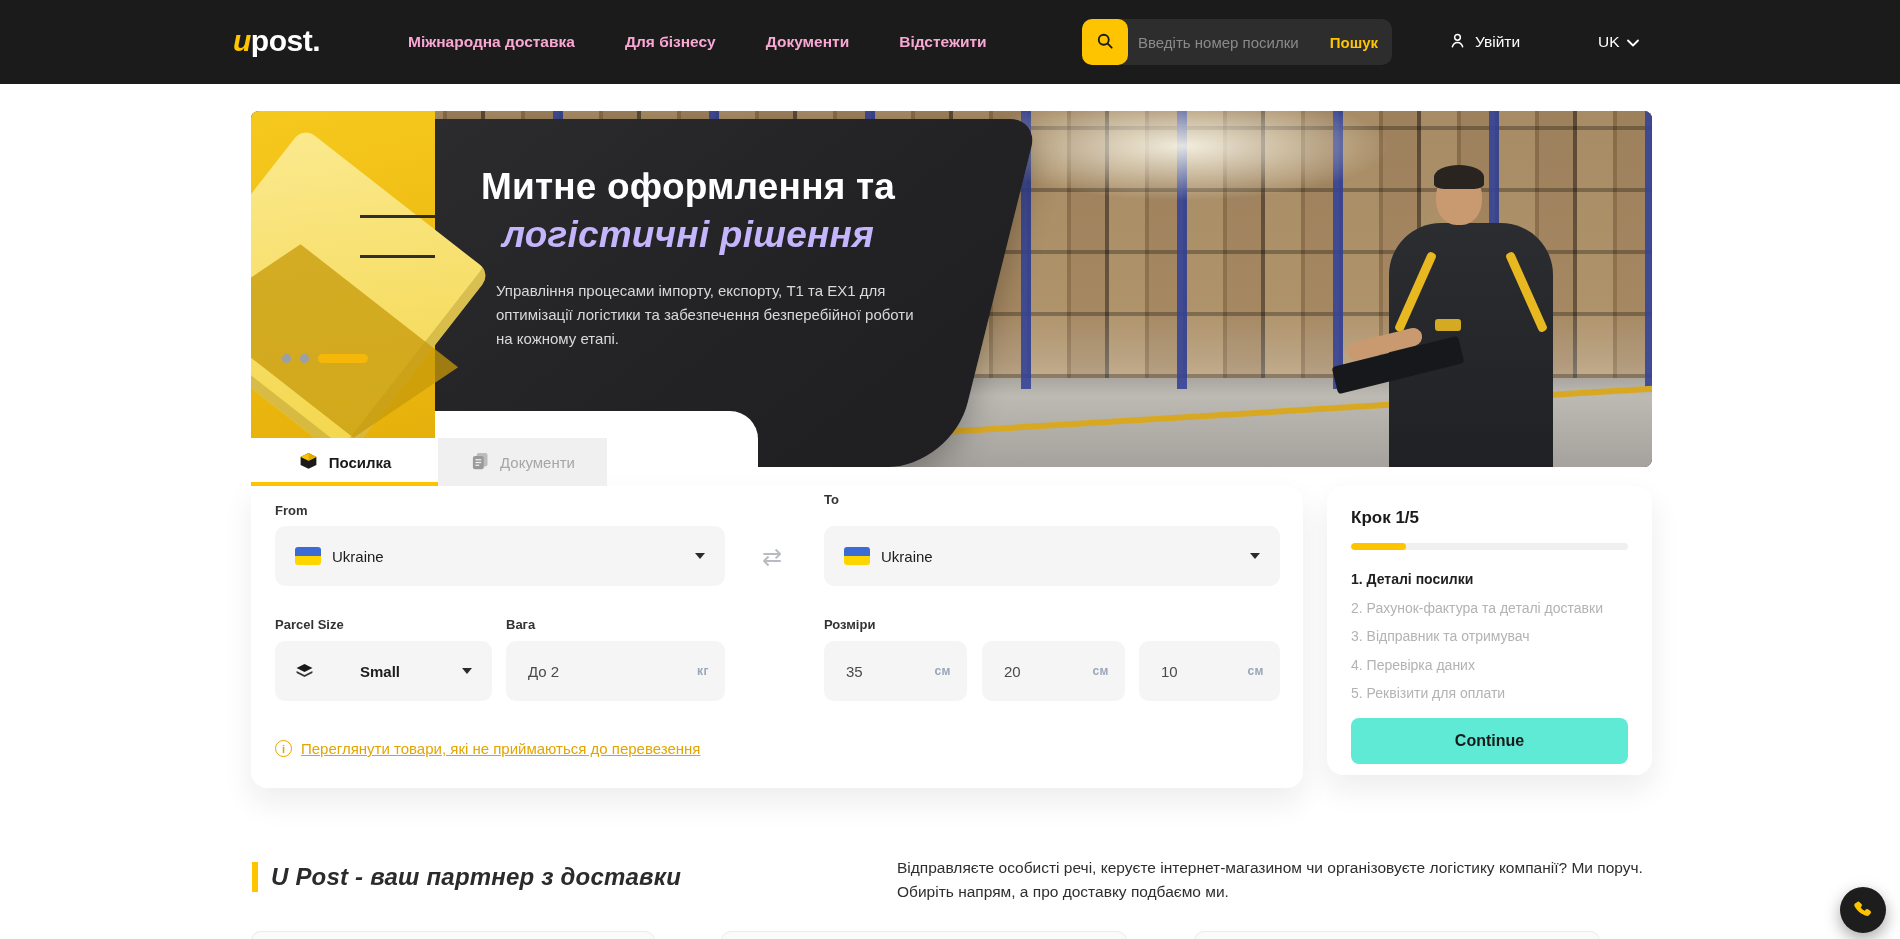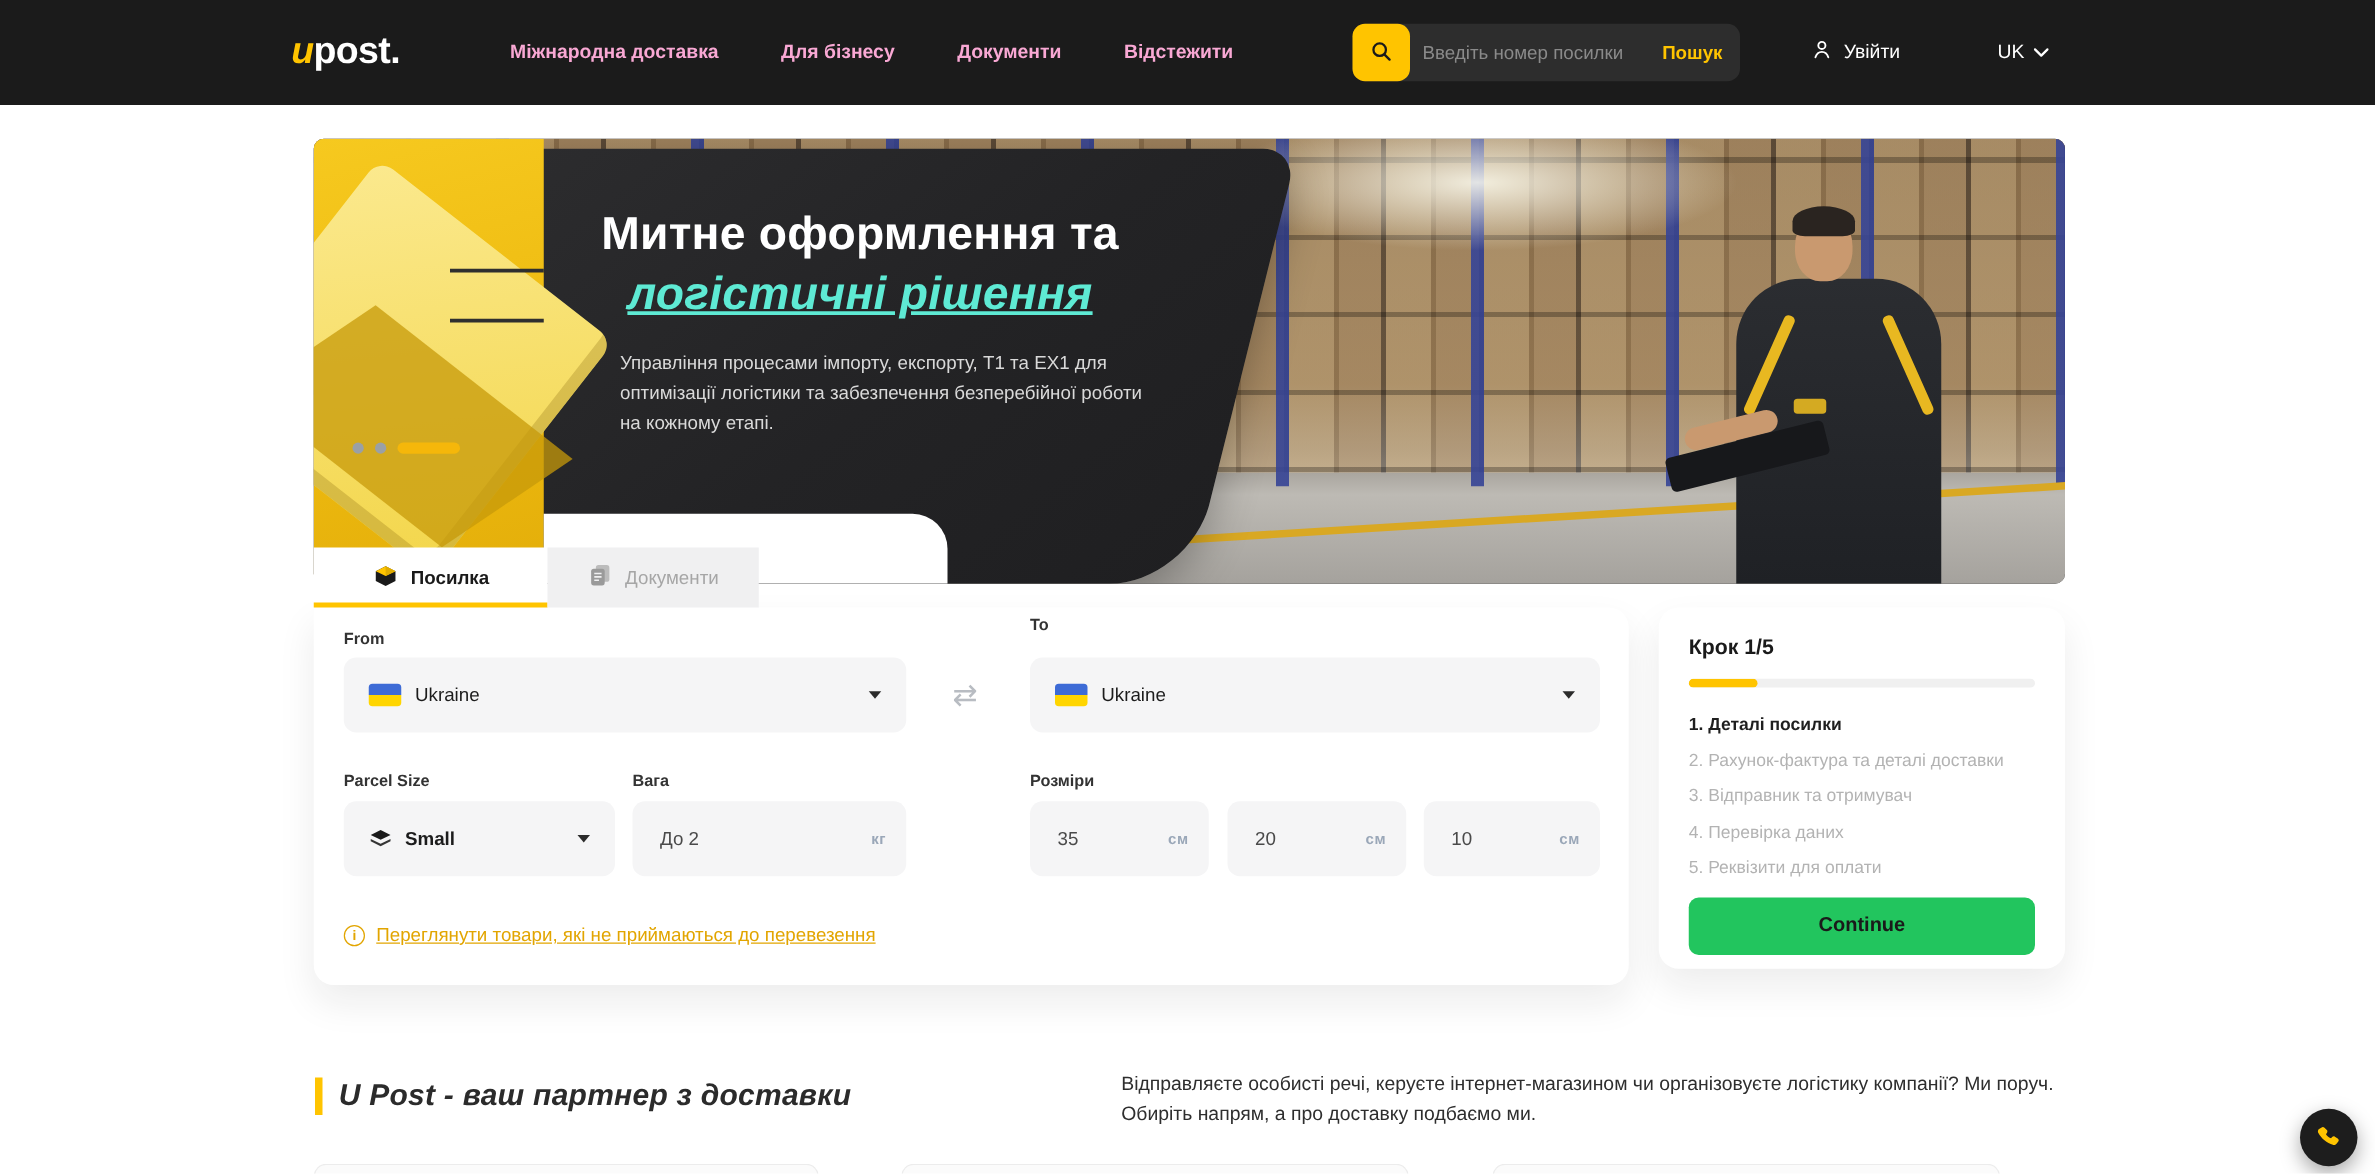--- a/index.html
+++ b/index.html
@@ -52,21 +52,21 @@
   .env-sq { position: absolute; left: -46px; top: 64px; width: 238px; height: 238px;
     background: linear-gradient(135deg, #fbe98e, #f3d64a); transform: rotate(38deg); border-radius: 14px;
     box-shadow: inset -10px -10px 0 rgba(128,96,6,0.25); }
   .env-fold { position: absolute; left: -24px; top: 170px; width: 200px; height: 120px;
     background: #c79a0a; transform: rotate(38deg) skewX(-18deg); opacity: 0.75; }
   .env-line1 { position: absolute; left: 109px; width: 75px; height: 3px; background: #2f2f2f; top: 104px; }
   .env-line2 { position: absolute; left: 109px; width: 75px; height: 3px; background: #2f2f2f; top: 144px; }
 
   .hero-text { position: absolute; left: 197px; top: 52px; width: 480px; z-index: 3; }
   .hero-title { font-size: 37px; line-height: 48px; font-weight: 700; color: #ffffff; letter-spacing: 0.2px; text-align: center; }
-  .hero-title-accent { color: #5eead4; font-style: italic; text-decoration: underline; }
+  .hero-title-accent { color: #c4b5fd; font-style: italic; }
   .hero-desc { margin-top: 20px; width: 430px; font-size: 15px; line-height: 24px; color: #d9d9d9; margin-left: 48px; }
 
   .hero-dots { position: absolute; left: 31px; top: 243px; display: flex; align-items: center; gap: 9px; z-index: 4; }
   .dot { width: 9px; height: 9px; border-radius: 50%; background: #9aa0a6; cursor: pointer; }
   .dot-active { width: 50px; height: 9px; border-radius: 5px; background: #f5b70a; cursor: pointer; }
 
   .hero-notch { position: absolute; left: 184px; bottom: 0; width: 323px; height: 56px; background: #ffffff; border-top-right-radius: 28px; z-index: 2; }
 
   
   .tabs { position: absolute; left: 251px; top: 438px; display: flex; z-index: 5; }
@@ -84,21 +84,21 @@
   .lbl-parcel { left: 24px; top: 131px; }
   .lbl-weight { left: 255px; top: 131px; }
   .lbl-dims { left: 573px; top: 131px; }
   .select-box { position: absolute; height: 60px; background: #f5f5f6; border-radius: 10px; display: flex; align-items: center; padding: 0 20px; cursor: pointer; }
   .sel-from { left: 24px; top: 40px; width: 450px; }
   .sel-to { left: 573px; top: 40px; width: 456px; }
   .sel-parcel { left: 24px; top: 155px; width: 217px; }
   .flag { width: 26px; height: 18px; border-radius: 3px; margin-right: 11px;
     background: linear-gradient(180deg, #3d6bd6 0 50%, #ffd500 50% 100%); flex: none; }
   .sel-value { font-size: 15px; font-weight: 500; color: #1c1c1c; }
-  .sel-value-bold { font-size: 15px; font-weight: 700; color: #1c1c1c; }
+  .sel-value-bold { font-size: 15px; font-weight: 700; color: #1c1c1c; margin-left: 36px; }
   .caret { margin-left: auto; width: 0; height: 0; border-left: 5px solid transparent; border-right: 5px solid transparent; border-top: 6px solid #2b2b2b; }
   .swap { position: absolute; left: 506px; top: 56px; width: 30px; height: 30px; color: #b8bcc2; font-size: 24px; line-height: 30px; text-align: center; cursor: pointer; user-select: none; }
   .input-box { position: absolute; height: 60px; background: #f5f5f6; border-radius: 10px; display: flex; align-items: center; top: 155px; }
   .inp-weight { left: 255px; width: 219px; }
   .inp-dim1 { left: 573px; width: 143px; }
   .inp-dim2 { left: 731px; width: 143px; }
   .inp-dim3 { left: 888px; width: 141px; }
   .input-box input { width: 100%; height: 100%; border: none; outline: none; background: transparent; padding: 0 44px 0 22px; font-size: 15px; color: #4a4a4a; font-family: "Liberation Sans", sans-serif; }
   .unit { position: absolute; right: 16px; font-size: 12px; font-weight: 600; color: #9aa7b8; letter-spacing: 0.5px; pointer-events: none; }
   .restricted { position: absolute; left: 24px; top: 254px; display: flex; align-items: center; gap: 9px; color: #e2a500; cursor: pointer; }
@@ -107,21 +107,21 @@
 
   
   .steps-card { position: absolute; left: 1327px; top: 486px; width: 325px; height: 289px; background: #fff;
     border-radius: 16px; box-shadow: 0 14px 30px rgba(20,20,20,0.08); padding: 22px 24px; z-index: 4; }
   .steps-title { font-size: 17px; font-weight: 700; color: #1a1a1a; margin-bottom: 15px; }
   .progress-track { width: 100%; height: 7px; border-radius: 4px; background: #f0f0f0; overflow: hidden; }
   .progress-fill { height: 100%; border-radius: 4px; background: #FFC400; width: 20%; }
   .steps-list { list-style: none; margin-top: 21px; }
   .steps-list li { font-size: 14px; color: #b3b3b3; margin-bottom: 12.5px; }
   .steps-list li.active { color: #1f1f1f; font-weight: 700; }
-  .continue-btn { display: block; width: 100%; height: 46px; margin-top: 17px; background: #22c55e; border: none; border-radius: 8px;
+  .continue-btn { display: block; width: 100%; height: 46px; margin-top: 17px; background: #5eead4; border: none; border-radius: 8px;
     font-size: 16px; font-weight: 700; color: #1a1a1a; cursor: pointer; font-family: "Liberation Sans", sans-serif; }
 
   
   .about-heading { position: absolute; left: 252px; top: 862px; display: flex; align-items: center; gap: 13px; }
   .heading-bar { width: 6px; height: 30px; background: #FFC400; flex: none; }
   .about-title { font-size: 24px; font-weight: 700; font-style: italic; color: #2b2b2b; letter-spacing: 0.2px; }
   .about-text { position: absolute; left: 897px; top: 856px; width: 760px; font-size: 15.5px; line-height: 24px; color: #2e2e2e; }
 
   
   .stub { position: absolute; top: 931px; height: 10px; background: #fbfbfb; border: 1px solid #ececec; border-bottom: none; border-radius: 14px 14px 0 0; }

